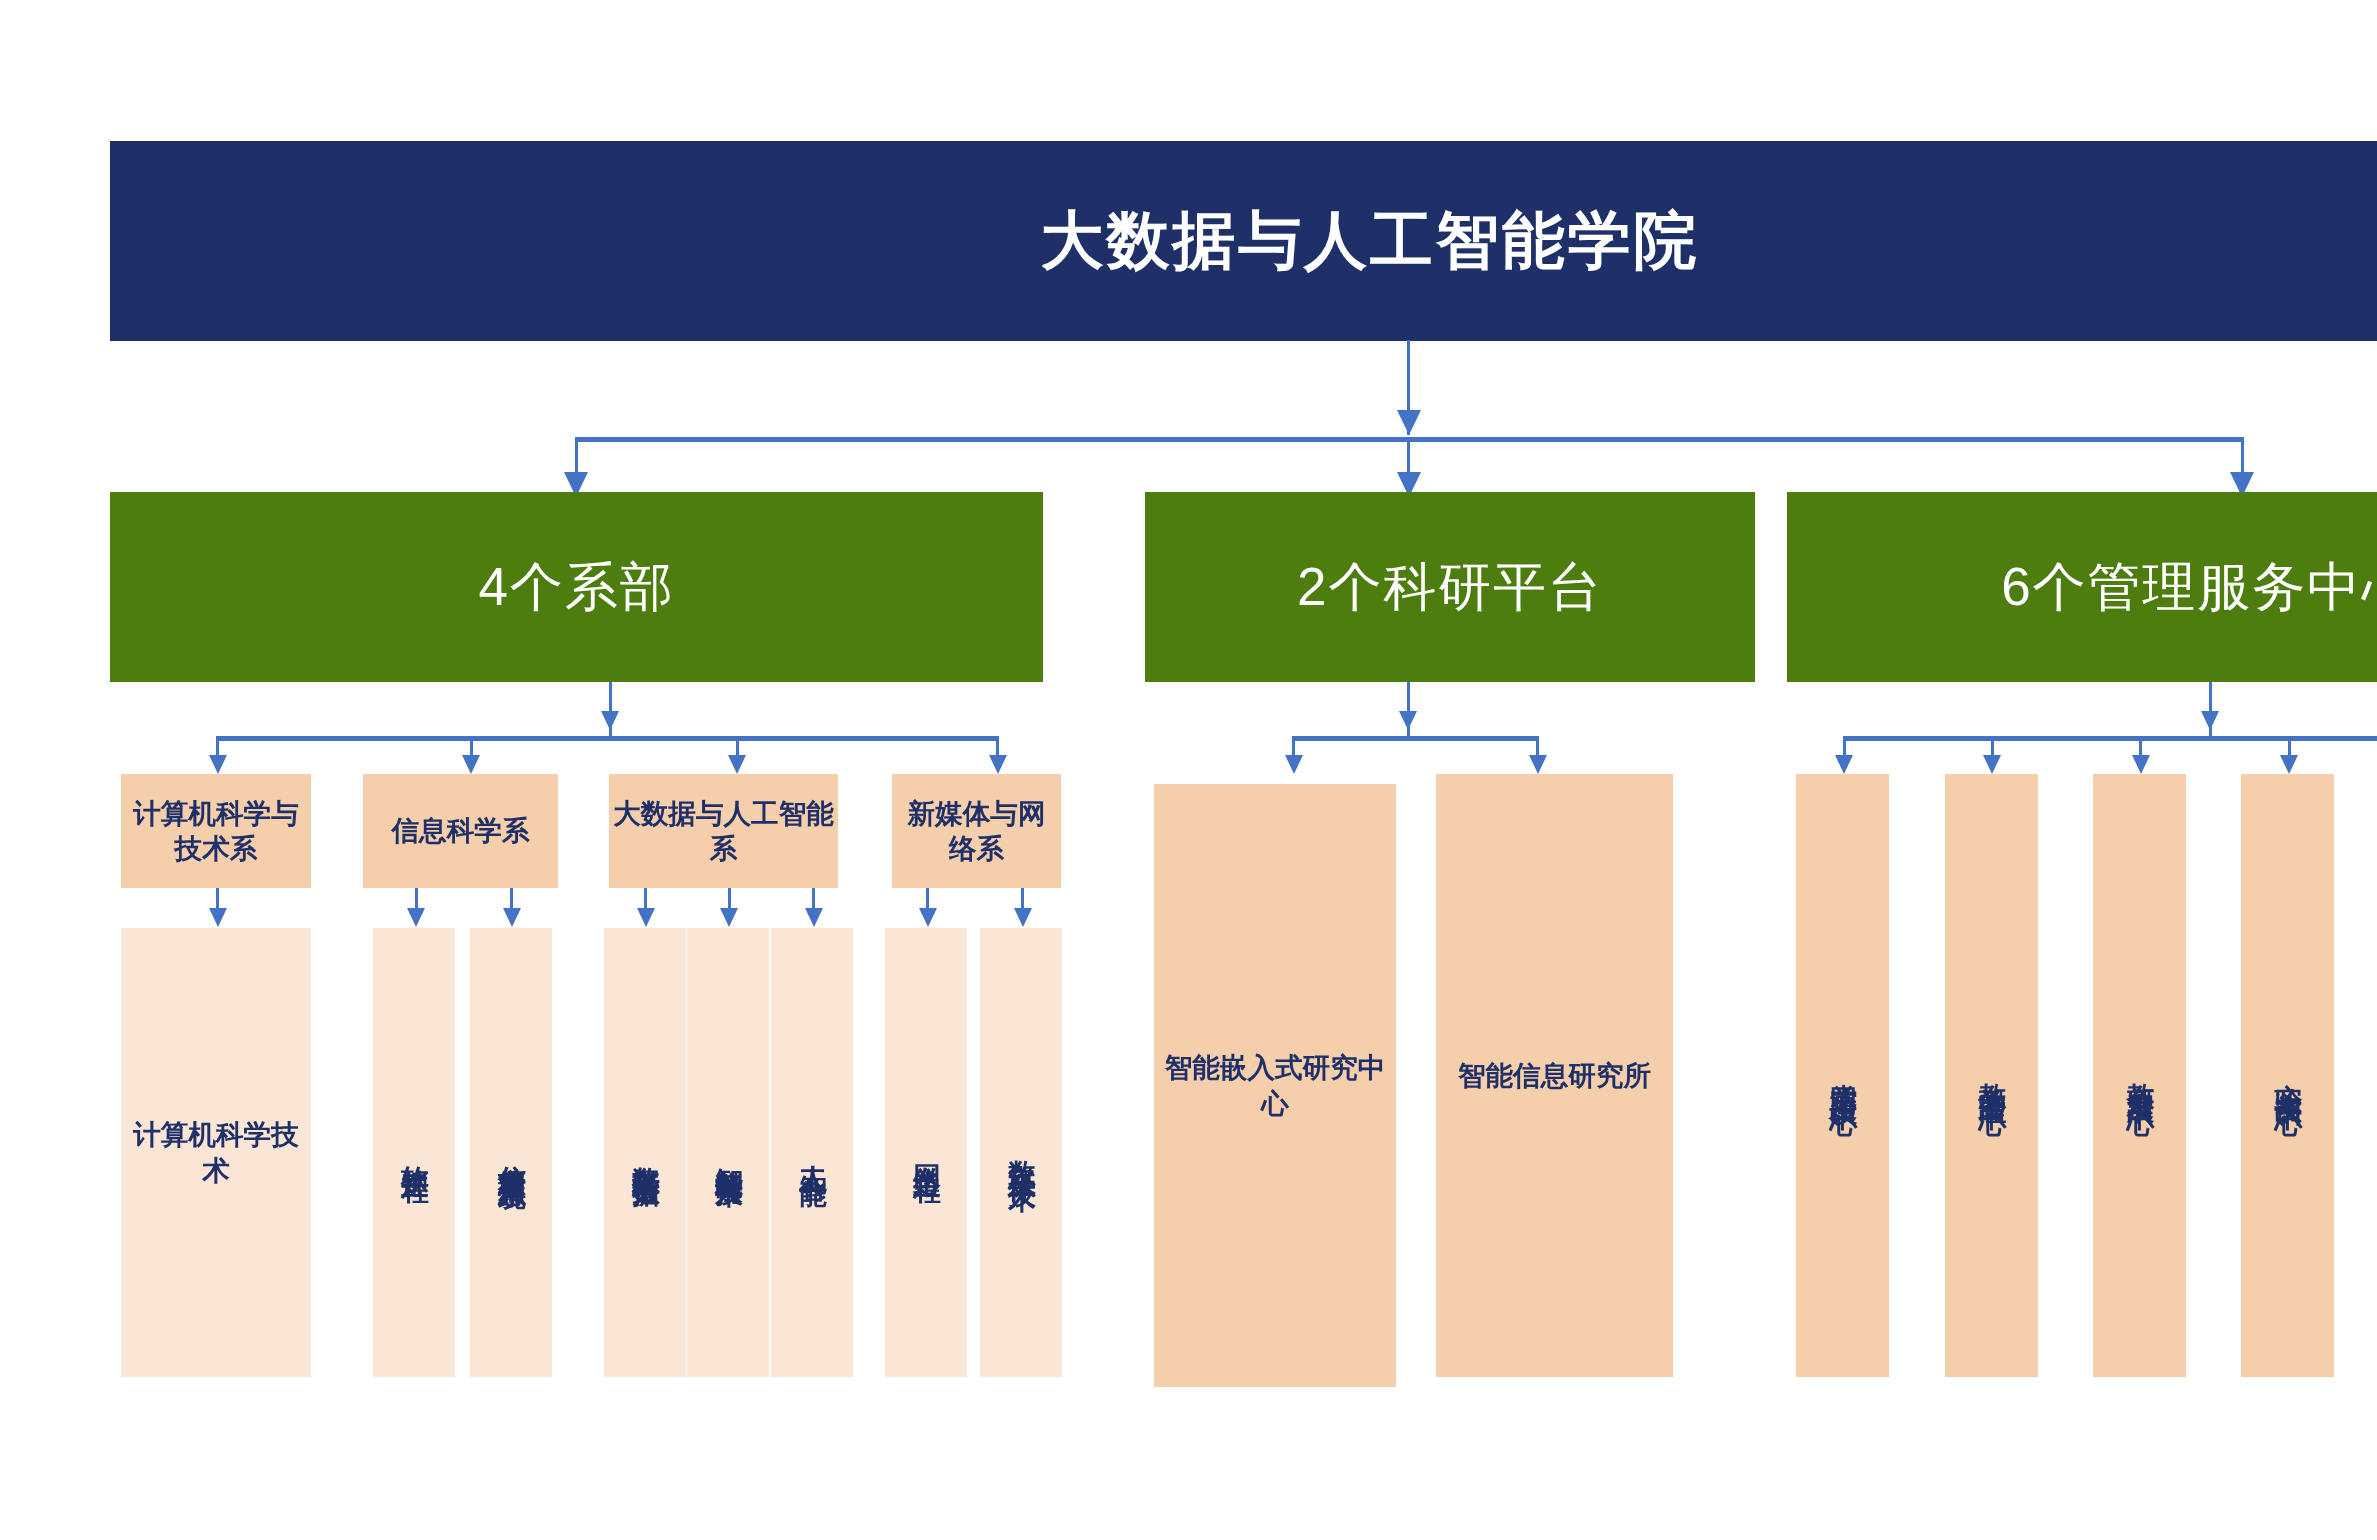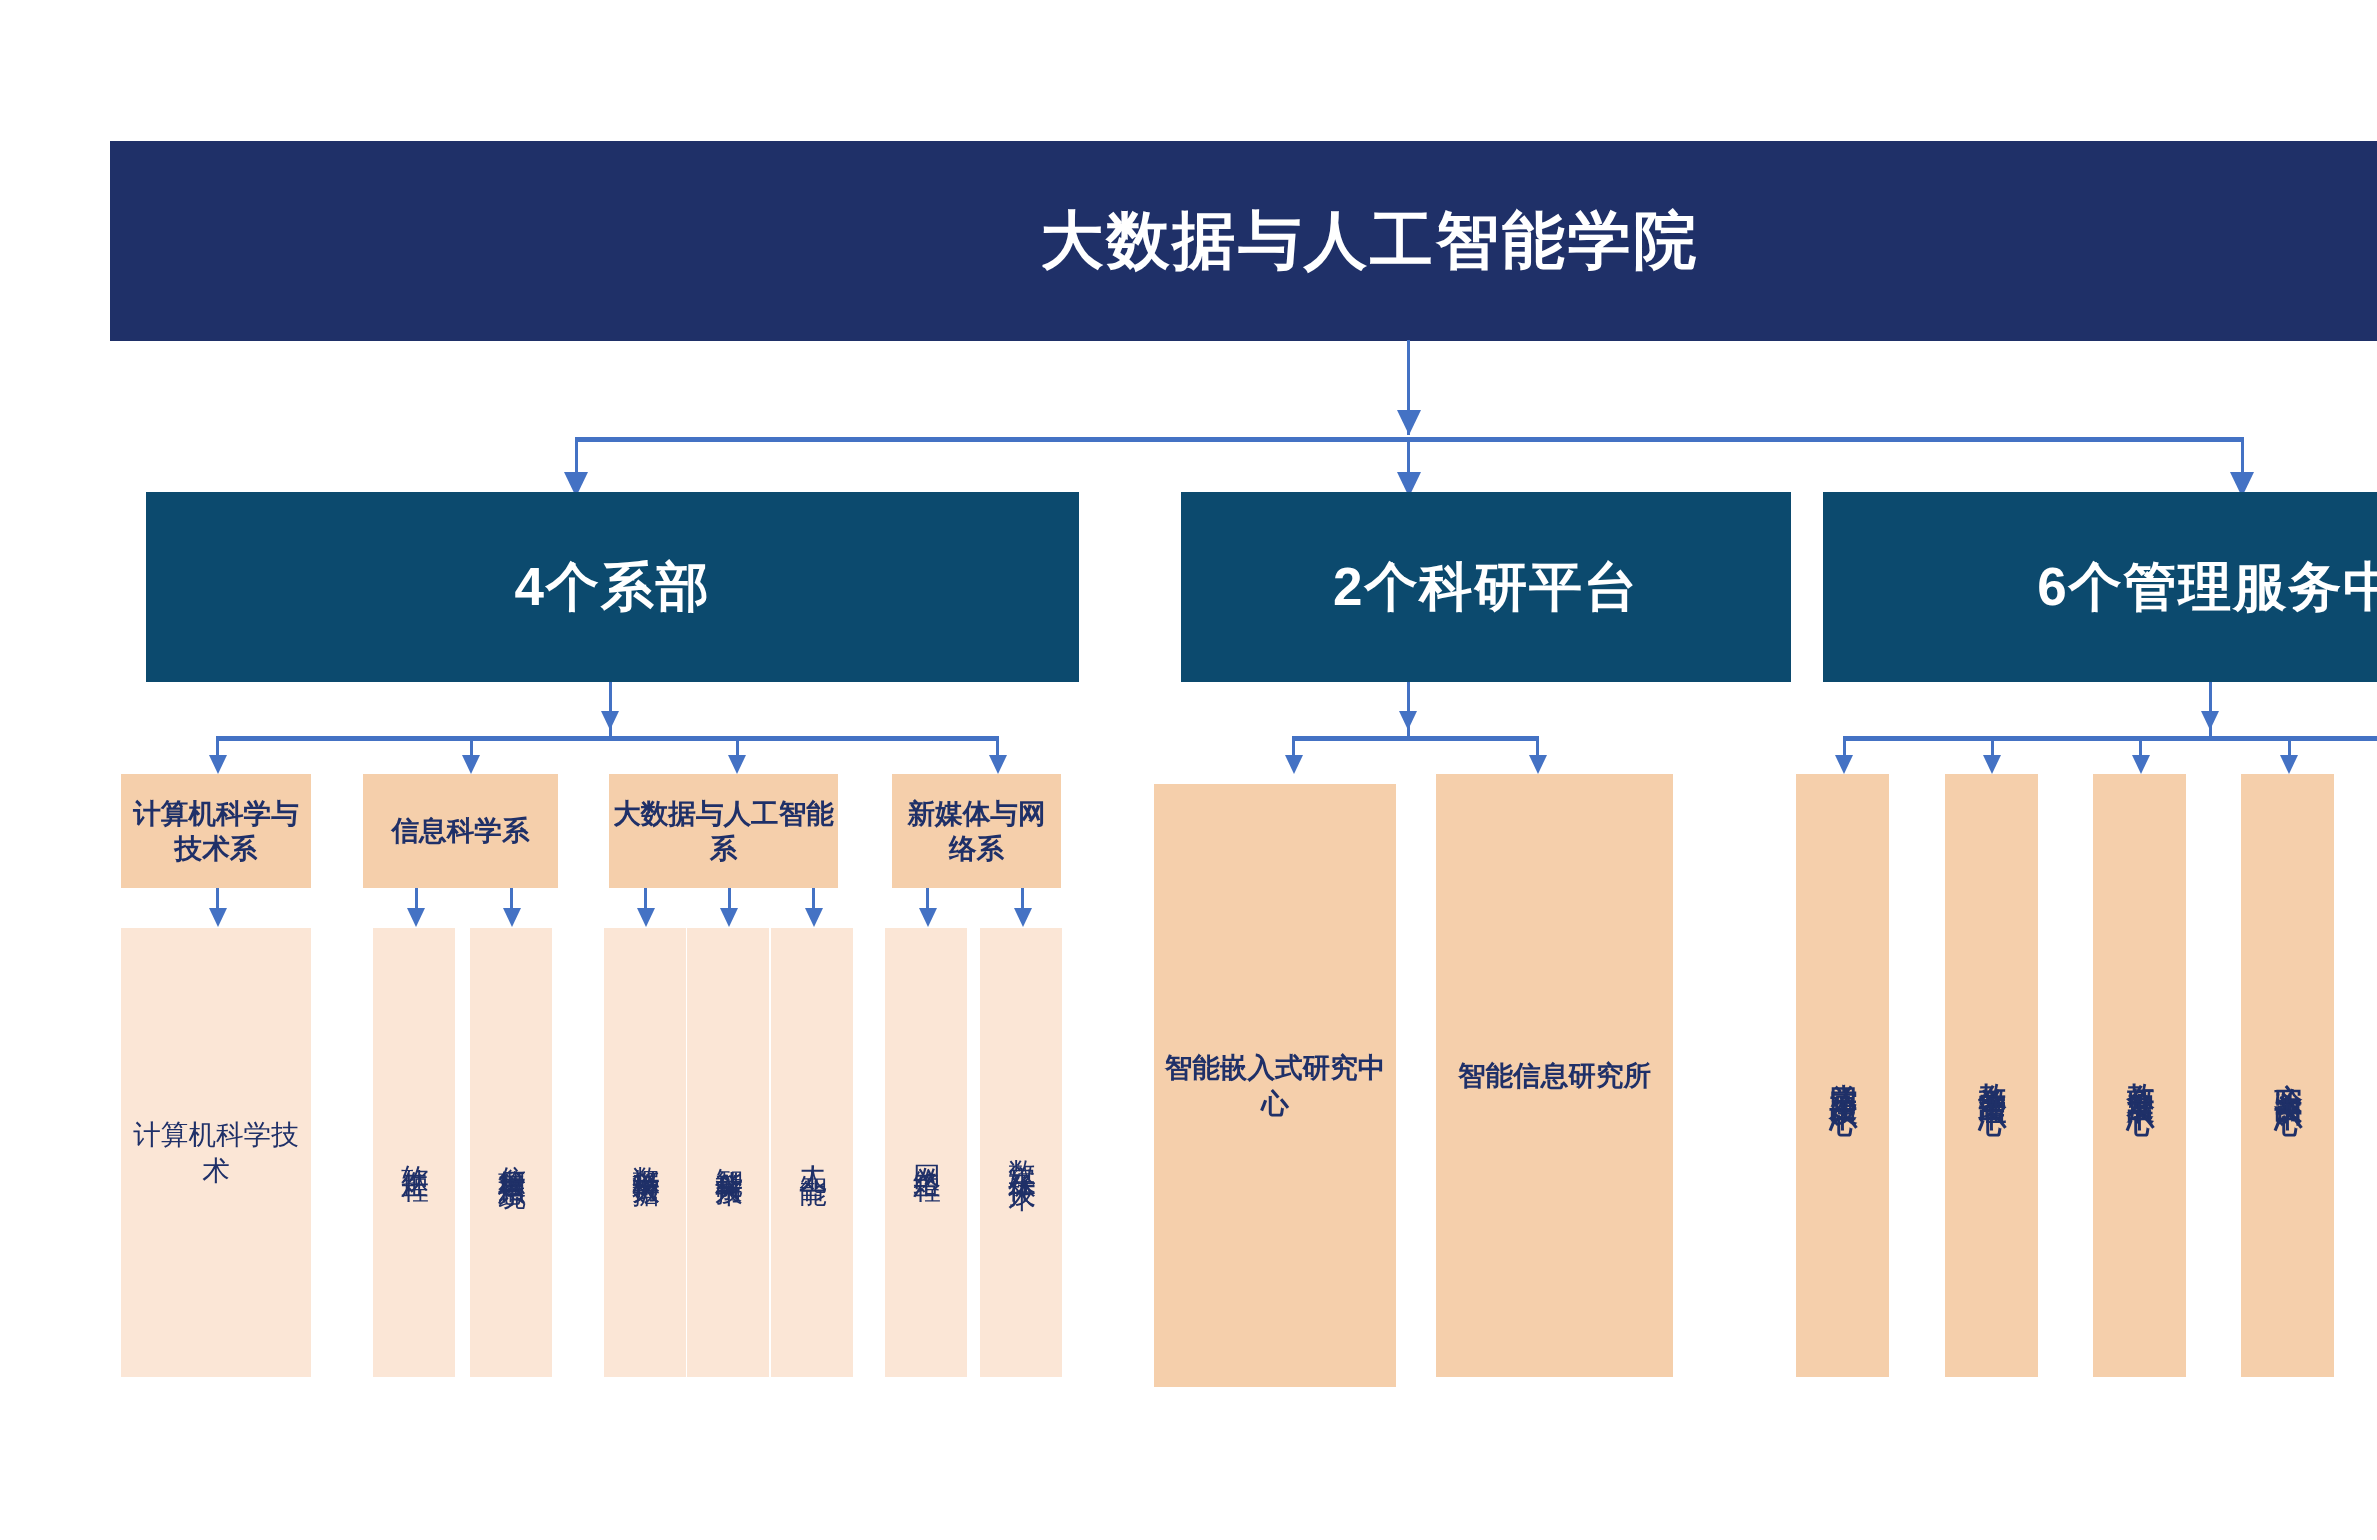--- a/index.html
+++ b/index.html
@@ -8,29 +8,29 @@
   #stage{position:relative;width:2739px;height:1541px;background:#ffffff;}
 
   .box{position:absolute;box-sizing:border-box;display:flex;
        align-items:center;justify-content:center;text-align:center;}
 
   
   .lvl1{background:#1F3068;color:#ffffff;font-weight:bold;
         font-size:63px;letter-spacing:2.9px;line-height:1.1;}
 
   
-  .lvl2{background:#0c4a6e;color:#ffffff;font-weight:bold;
-        font-size:53px;letter-spacing:1.9px;line-height:1.15;margin-left:36px;}
+  .lvl2{background:#4d7c0f;color:#ffffff;font-weight:normal;
+        font-size:53px;letter-spacing:1.9px;line-height:1.15;}
 
   
   .lvl3{background:#F5CFAB;color:#1F3068;font-weight:bold;
         font-size:27.6px;line-height:1.28;padding:2.9px;}
 
   
-  .lvl4{background:#FBE6D6;color:#1F3068;font-weight:normal;
+  .lvl4{background:#FBE6D6;color:#1F3068;font-weight:bold;
         font-size:27.6px;line-height:1.28;padding:2px;}
 
   
   .vtext{writing-mode:vertical-rl;text-orientation:upright;
          letter-spacing:4.8px;line-height:1.12;}
   .vtext-narrow{writing-mode:vertical-rl;text-orientation:upright;
          letter-spacing:1.9px;line-height:1.12;}
 
   
   .vline{position:absolute;background:#4472C4;width:3.3px;}

